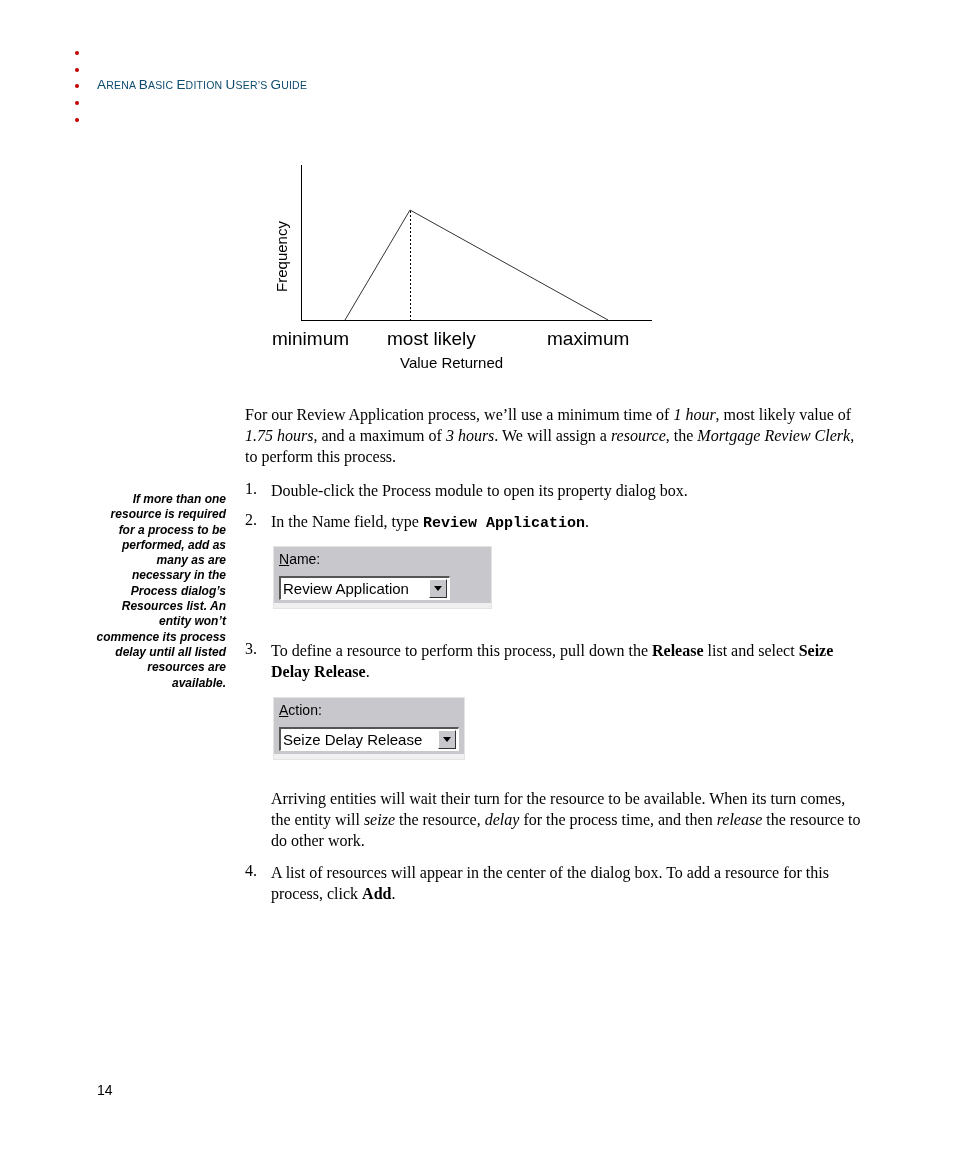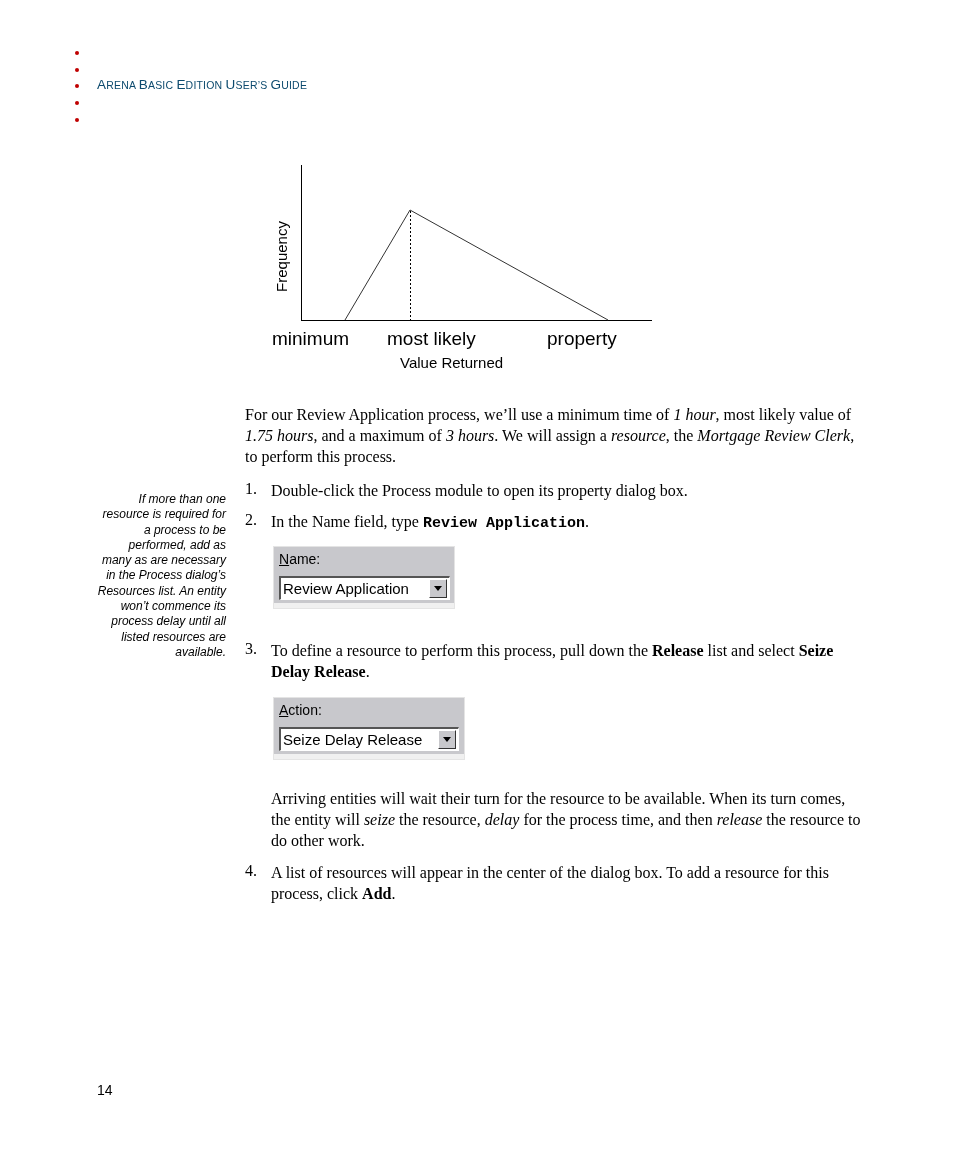--- a/index.html
+++ b/index.html
@@ -3,21 +3,21 @@
   <meta charset="utf-8">
   <style>
     html, body { margin:0; padding:0; background:#ffffff; }
     body { width:954px; height:1163px; position:relative; overflow:hidden; color:#000; }
     .abs { position:absolute; }
     .dot { position:absolute; left:75px; width:4px; height:4px; border-radius:50%; background:#c00000; }
     .runhead { position:absolute; left:97px; top:77px; font-family:"Liberation Sans", sans-serif; font-size:13.5px; letter-spacing:0.2px; color:#0c4a6e; }
     .runhead .sc { font-size:10.5px; }
     .serif { font-family:"Liberation Serif", serif; font-size:16px; line-height:21px; }
     .mono { font-family:"Liberation Mono", monospace; font-weight:bold; font-size:15px; }
-    .sidenote { position:absolute; left:96px; top:492px; width:130px; text-align:right; font-family:"Liberation Sans", sans-serif; font-style:italic; font-size:12px; line-height:15.3px; }
+    .sidenote { position:absolute; left:96px; top:492px; width:130px; text-align:right; font-family:"Liberation Sans", sans-serif; font-style:italic; font-size:12px; line-height:15.3px;font-weight:bold; }
     .step { position:absolute; left:245px; width:615px; }
     .step .num { position:absolute; left:0; top:0; }
     .step .txt { position:absolute; left:26px; top:2px; width:590px; }
     .dlg { position:absolute; background:#c8c8cc; border:1px solid #e4e4e4; }
     .dlg .lbl { position:absolute; left:5px; top:4px; font-family:"Liberation Sans", sans-serif; font-size:14px; color:#000; }
     .dlg .lbl u { text-decoration:underline; }
     .dlg .combo { position:absolute; left:5px; top:29px; height:24px; background:#fff; border-top:2px solid #555; border-left:2px solid #555; border-bottom:1px solid #fff; border-right:1px solid #fff; box-sizing:border-box; }
     .dlg .combo .val { position:absolute; left:2px; top:2px; font-family:"Liberation Sans", sans-serif; font-size:15px; white-space:nowrap; }
     .dlg .combo .btn { position:absolute; right:2px; top:1px; width:18px; height:19px; background:#c8c8cc; border-top:1px solid #fff; border-left:1px solid #fff; border-right:1px solid #333; border-bottom:1px solid #333; box-sizing:border-box; }
     .dlg .combo .btn::after { content:""; position:absolute; left:4px; top:6px; border-left:4px solid transparent; border-right:4px solid transparent; border-top:5px solid #000; }
@@ -41,42 +41,42 @@
 
 <div class="abs" style="left:260px;top:155px;width:400px;height:225px;">
   <svg width="400" height="225" viewBox="260 155 400 225" style="position:absolute;left:0;top:0">
     <line x1="301.5" y1="165" x2="301.5" y2="320.5" stroke="#000" stroke-width="1"></line>
     <line x1="301" y1="320.5" x2="652" y2="320.5" stroke="#000" stroke-width="1"></line>
     <polyline points="345,320 410,210 608,320" fill="none" stroke="#333" stroke-width="1"></polyline>
     <line x1="410.5" y1="211" x2="410.5" y2="320" stroke="#000" stroke-width="1" stroke-dasharray="2,2"></line>
   </svg>
   <div class="chart-label" style="left:12px;top:173px;">minimum</div>
   <div class="chart-label" style="left:127px;top:173px;">most likely</div>
-  <div class="chart-label" style="left:287px;top:173px;">property</div>
+  <div class="chart-label" style="left:287px;top:173px;">maximum</div>
   <div class="chart-label" style="left:140px;top:199px;font-size:15px;">Value Returned</div>
   <div class="chart-label" style="left:-29px;top:93px;font-size:15px;transform:rotate(-90deg);transform-origin:center;width:100px;text-align:center;">Frequency</div>
 </div>
 
 <div class="abs serif" style="left:245px;top:404px;width:615px;">
   <span>For our Review Application process, we’ll use a minimum time of </span><i>1 hour</i><span>, most likely value of </span><i>1.75 hours</i><span>, and a maximum of </span><i>3 hours</i><span>. We will assign a </span><i>resource</i><span>, the </span><i>Mortgage Review Clerk</i><span>, to perform this process.</span>
 </div>
 
 <div class="sidenote">If more than one resource is required for a process to be performed, add as many as are necessary in the Process dialog’s Resources list. An entity won’t commence its process delay until all listed resources are available.</div>
 
 <div class="step serif" style="top:478px;">
   <span class="num">1.</span>
   <span class="txt">Double-click the Process module to open its property dialog box.</span>
 </div>
 
 <div class="step serif" style="top:509px;">
   <span class="num">2.</span>
   <span class="txt"><span>In the Name field, type </span><span class="mono">Review Application</span><span>.</span></span>
 </div>
 
-<div class="dlg" style="left:273px;top:546px;width:180px;height:61px;">
+<div class="dlg" style="left:273px;top:546px;width:180px;height:61px;padding-left:37px;">
   <div class="lbl"><u>N</u><span>ame:</span></div>
   <div class="combo" style="width:171px;">
     <span class="val">Review Application</span>
     <span class="btn"></span>
   </div>
   <div class="bottomstrip"></div>
 </div>
 
 <div class="step serif" style="top:638px;">
   <span class="num">3.</span>

